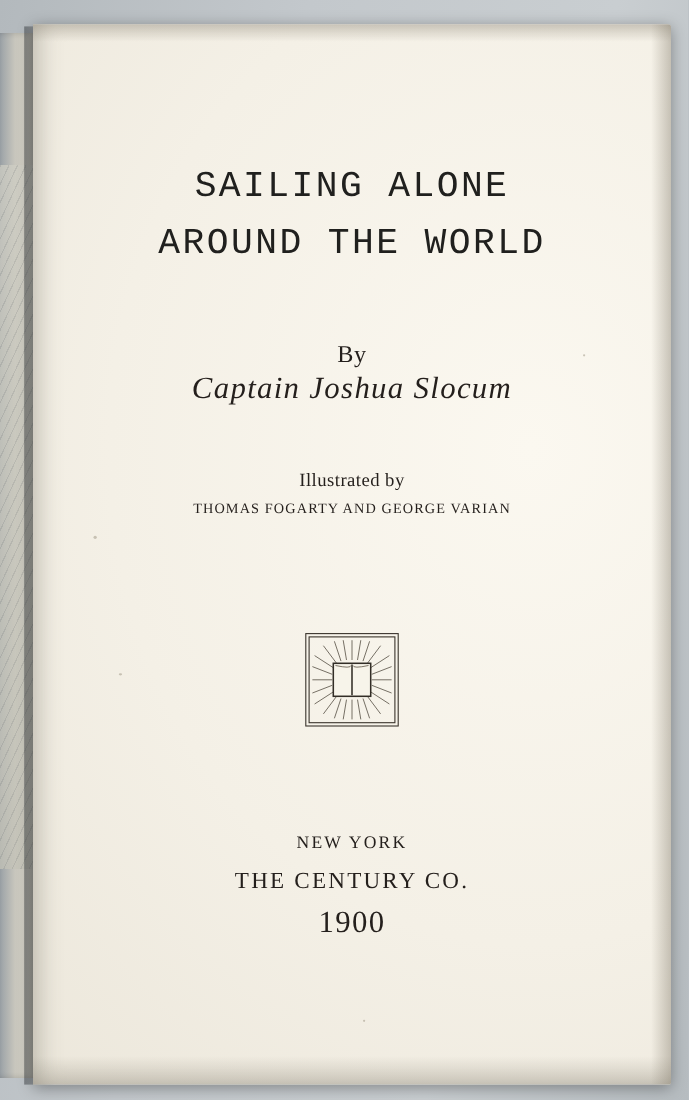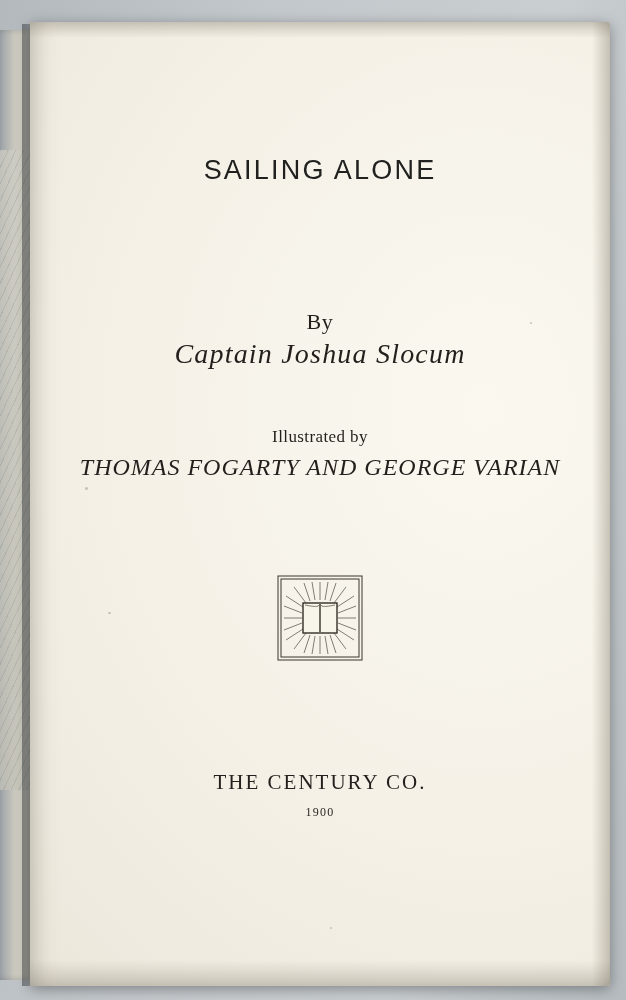--- a/index.html
+++ b/index.html
@@ -101,22 +101,22 @@
   #content {
     position: absolute;
     left: 0;
     top: 0;
     width: 580px;
     height: 964px;
     color: #241f1c;
     text-align: center;
   }
   .title-line {
-    font-family: Liberation Sans, sans-serif;
-    font-size: 27px;
+    font-family: Liberation Mono, monospace;
+    font-size: 33px;
     letter-spacing: 2.2px;
     line-height: 52px;
     text-transform: uppercase;
     color: #20201e;
   }
   #title-block {
     position: absolute;
     left: 0; right: 0;
     top: 122px;
   }
@@ -140,24 +140,23 @@
     position: absolute;
     left: 0; right: 0;
     top: 405px;
     font-size: 17px;
     letter-spacing: .4px;
   }
   #illustrators {
     position: absolute;
     left: 0; right: 0;
     top: 432px;
-    font-size: 24px;
+    font-size: 13px;
     letter-spacing: 1.0px;
     text-transform: uppercase;
-    font-style: italic;
   }
 
   
   #device {
     position: absolute;
     left: 50%;
     transform: translateX(-50%);
     top: 548px;
     width: 96px;
     height: 96px;
@@ -174,21 +173,21 @@
     text-transform: uppercase;
   }
   #publisher {
     margin-top: 12px;
     font-size: 21px;
     letter-spacing: 2.0px;
     text-transform: uppercase;
   }
   #year {
     margin-top: 10px;
-    font-size: 12px;
+    font-size: 28px;
     letter-spacing: 1.2px;
   }
 </style>
 </head>
 <body>
 
 <div id="scene">
 
   <div id="under-leaf">
     <div id="under-leaf-fig"></div>
@@ -202,20 +201,21 @@
 
     <div class="speck" style="left:55px; top:465px; width:3px; height:3px;"></div>
     <div class="speck" style="left:78px; top:590px; width:3px; height:2px;"></div>
     <div class="speck" style="left:300px; top:905px; width:2px; height:2px;"></div>
     <div class="speck" style="left:500px; top:300px; width:2px; height:2px;"></div>
 
     <div id="content">
 
       <div id="title-block">
         <div class="title-line">SAILING ALONE</div>
+        <div class="title-line">AROUND THE WORLD</div>
       </div>
 
       <div id="by-word">By</div>
       <div id="author">Captain Joshua Slocum</div>
 
       <div id="illus-by">Illustrated by</div>
       <div id="illustrators">THOMAS FOGARTY AND GEORGE VARIAN</div>
 
       <div id="device">
         <svg viewBox="0 0 96 96" width="96" height="96" aria-hidden="true">
@@ -250,19 +250,20 @@
             <line x1="48" y1="84" x2="48" y2="66"></line>
           </g>
           <rect x="31" y="33" width="34" height="30" fill="#f7f4ea" stroke="#322d26" stroke-width="1.4"></rect>
           <line x1="48" y1="34" x2="48" y2="62" stroke="#322d26" stroke-width="1.4"></line>
           <path d="M33 35 q14 3 14 0" stroke="#6a6153" stroke-width="0.8" fill="none"></path>
           <path d="M63 35 q-14 3 -14 0" stroke="#6a6153" stroke-width="0.8" fill="none"></path>
         </svg>
       </div>
 
       <div id="imprint">
+        <div id="city">NEW YORK</div>
         <div id="publisher">THE CENTURY CO.</div>
         <div id="year">1900</div>
       </div>
 
     </div>
   </div>
 </div>
 
 </body></html>

